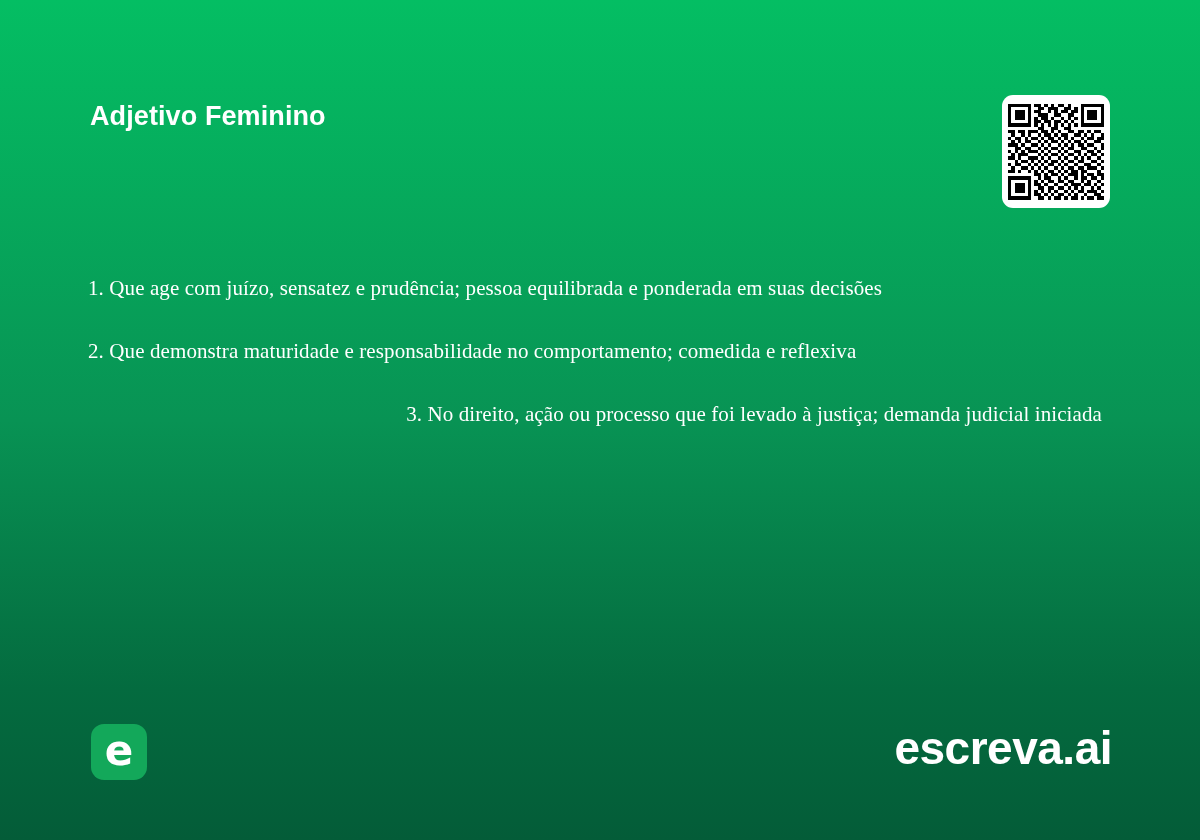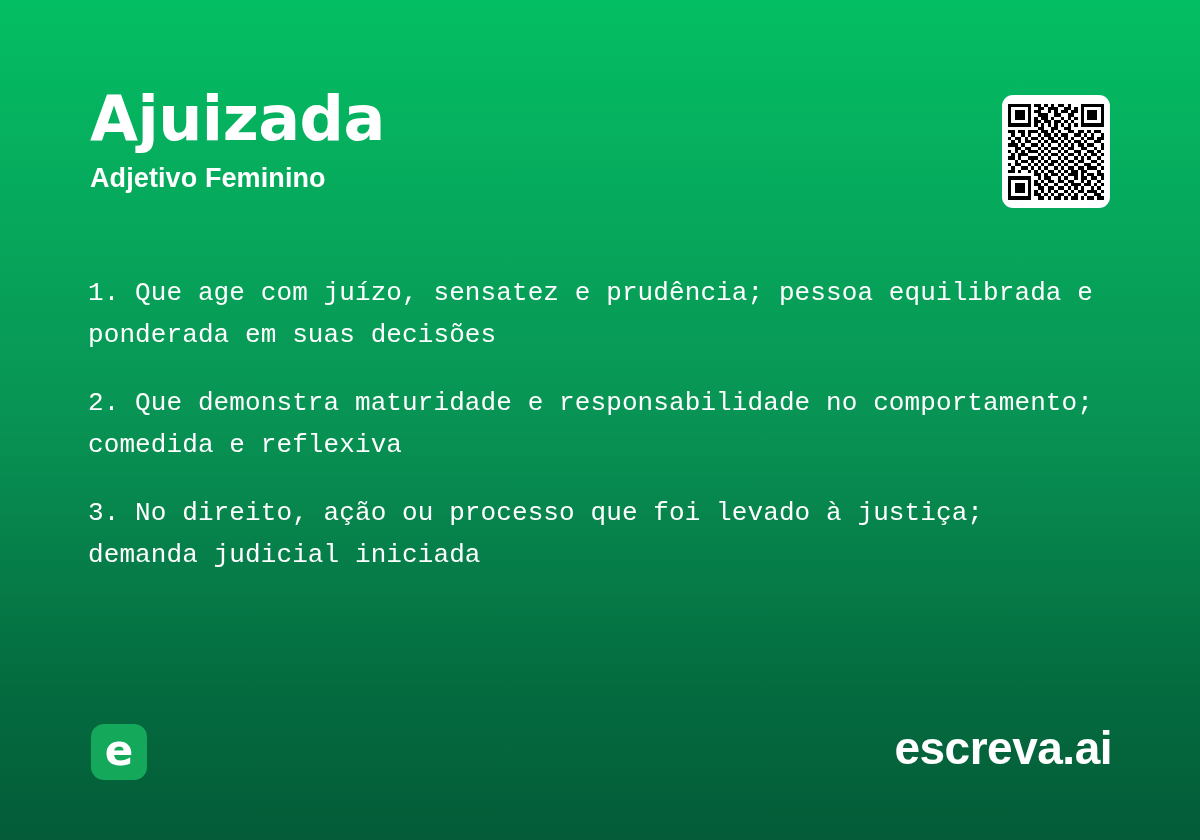--- a/index.html
+++ b/index.html
@@ -66,29 +66,30 @@
   }
 
   
   #definitions {
     position: absolute;
     left: 88px;
     top: 246px;
     width: 1014px;
   }
   .definition-item {
-    font-size: 26px;
+    font-size: 21px;
     line-height: 42px;
     color: #ffffff;
     margin-bottom: 21px;
     letter-spacing: 0.1px;
-    font-family: Liberation Mono, monospace;
+    font-family: Liberation Serif, serif;
   }
   .definition-item:last-child {
     margin-bottom: 0;
+    text-align: right;
   }
 
   
   #brand-logo {
     position: absolute;
     left: 91px;
     top: 724px;
     width: 56px;
     height: 56px;
     background: #13a85a;
@@ -116,21 +117,20 @@
     line-height: 1.15;
     font-family: Liberation Sans, sans-serif;
   }
 </style>
 </head>
 <body>
 
 <div id="card">
 
   <div id="header">
-    <h1 id="word-title">Ajuizada</h1>
     <div id="word-subtitle">Adjetivo Feminino</div>
   </div>
 
   <div id="qr-panel">
     <svg id="qr-code" viewBox="0 0 29 29" shape-rendering="crispEdges" aria-hidden="true">
         <rect x="0" y="0" width="1" height="1" fill="#000000"></rect>
         <rect x="1" y="0" width="1" height="1" fill="#000000"></rect>
         <rect x="2" y="0" width="1" height="1" fill="#000000"></rect>
         <rect x="3" y="0" width="1" height="1" fill="#000000"></rect>
         <rect x="4" y="0" width="1" height="1" fill="#000000"></rect>

